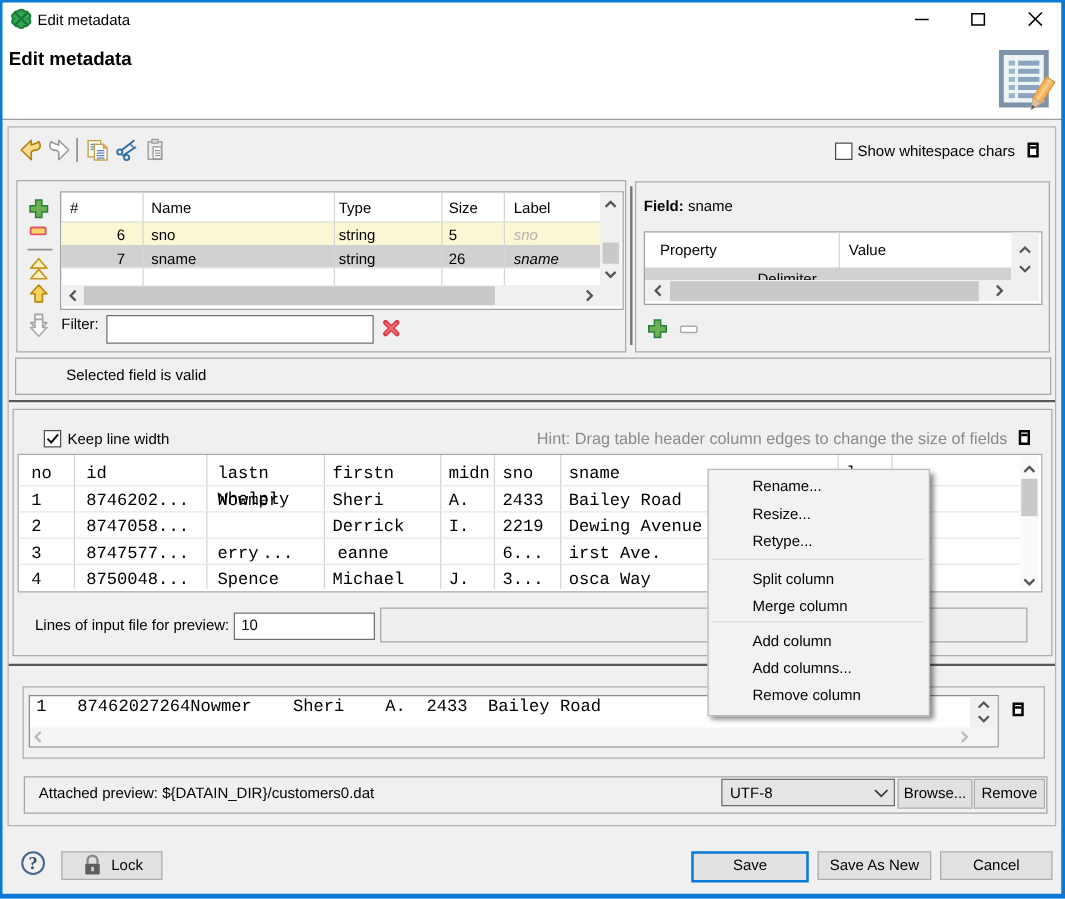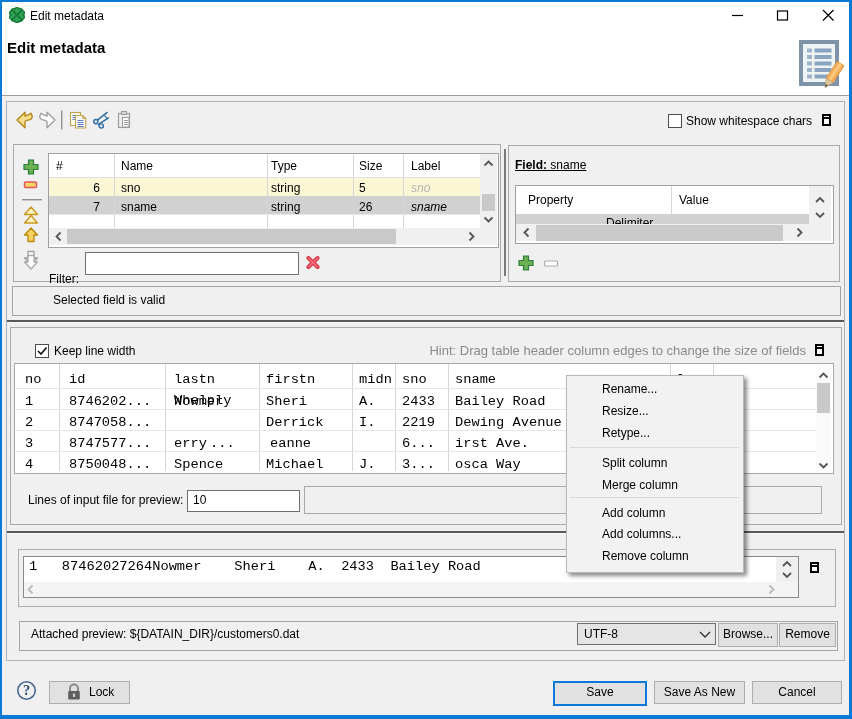--- a/index.html
+++ b/index.html
@@ -150,31 +150,31 @@
 <div class="abs" style="left:49px;top:228px;width:448px;height:17px;background:#f0f0f0;"></div>
 <div class="abs" style="left:67px;top:229px;width:329px;height:15px;background:#c9c9c9;"></div>
 <svg class="abs" style="left:49px;top:228px;" width="448" height="17" viewBox="0 0 448 17">
  <path d="M11.5 4.5 L7.5 8.5 L11.5 12.5" fill="none" stroke="#555" stroke-width="1.8"></path>
  <path d="M420.5 4.5 L424.5 8.5 L420.5 12.5" fill="none" stroke="#555" stroke-width="1.8"></path>
 </svg>
 
 <svg class="abs" style="left:22px;top:251px;" width="22" height="20" viewBox="0 0 22 20">
  <path d="M9 18 L15.5 11 H12 V4.5 H6 V11 H2.5 Z" fill="#fdfdfd" stroke="#a8a8a8" stroke-width="1.3" stroke-linejoin="round"></path>
 </svg>
-<div class="abs" style="left:49px;top:272px;">Filter:</div>
+<div class="abs" style="left:49px;top:252px;">Filter:</div>
 <div class="whitebox" style="left:85px;top:252px;width:212px;height:21px;border-color:#707070;"></div>
 <svg class="abs" style="left:305px;top:255px;" width="16" height="15" viewBox="0 0 16 15">
  <path d="M3.4 3 L12.6 12 M12.6 3 L3.4 12" stroke="#dc3545" stroke-width="4" stroke-linecap="round" fill="none"></path>
  <path d="M3.8 3.4 L12.2 11.6 M12.2 3.4 L3.8 11.6" stroke="#f0707a" stroke-width="1.6" stroke-linecap="round" fill="none"></path>
 </svg>
 
 <div class="abs" style="left:504px;top:149px;width:2px;height:127px;background:#7a7a7a;"></div>
 
 <div class="box" style="left:508px;top:145px;width:330px;height:135px;"></div>
-<div class="abs" style="left:515px;top:158px;text-decoration:underline;"><b>Field:</b> sname</div>
+<div class="abs" style="left:515px;top:158px;"><b>Field:</b> sname</div>
 <div class="whitebox" style="left:515px;top:185px;width:317px;height:57px;"></div>
 <div class="abs" style="left:528px;top:193px;">Property</div>
 <div class="abs" style="left:679px;top:193px;">Value</div>
 <div class="vline" style="left:671px;top:186px;height:38px;"></div>
 <div class="abs" style="left:516px;top:214px;width:293px;height:10px;background:#d1d1d1;overflow:hidden;">
   <div style="position:absolute;left:49px;top:2px;margin-left:41px;">Delimiter</div>
 </div>
 
 <div class="abs" style="left:809px;top:186px;width:22px;height:38px;background:#f0f0f0;"></div>
 <svg class="abs" style="left:809px;top:186px;" width="22" height="38" viewBox="0 0 22 38">

